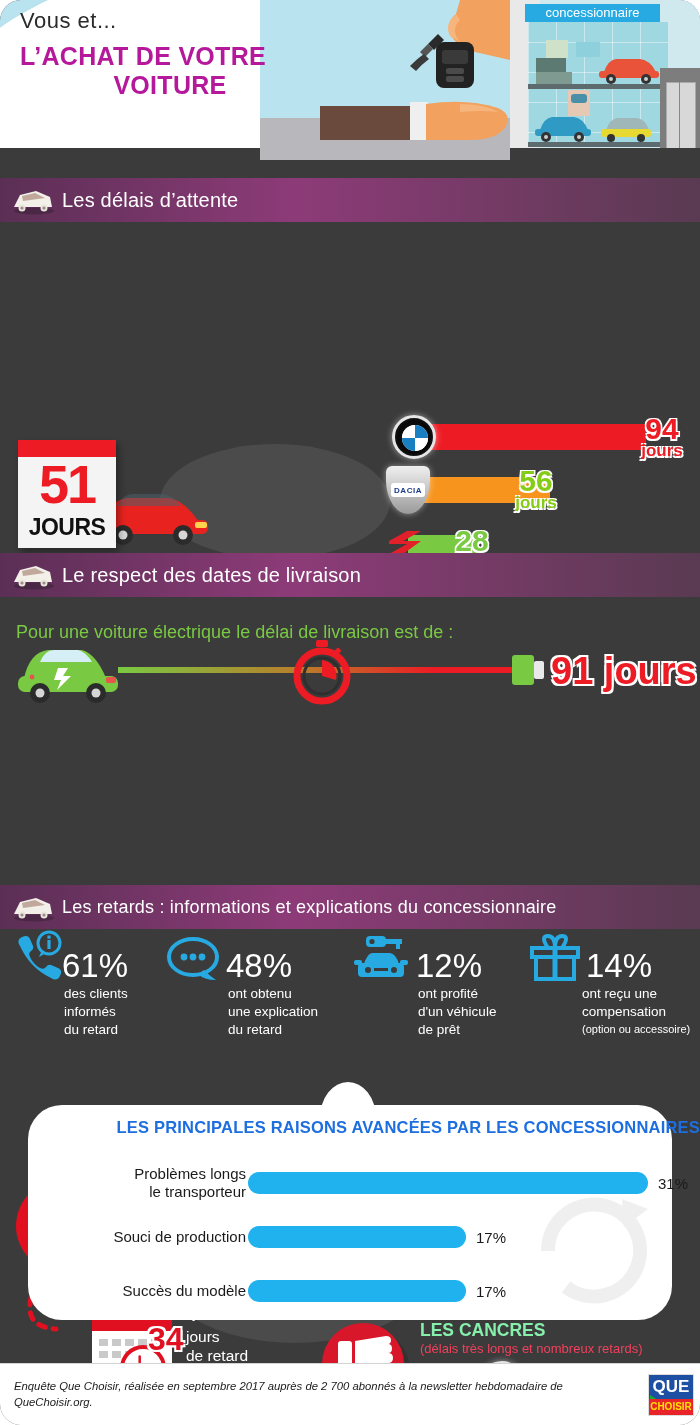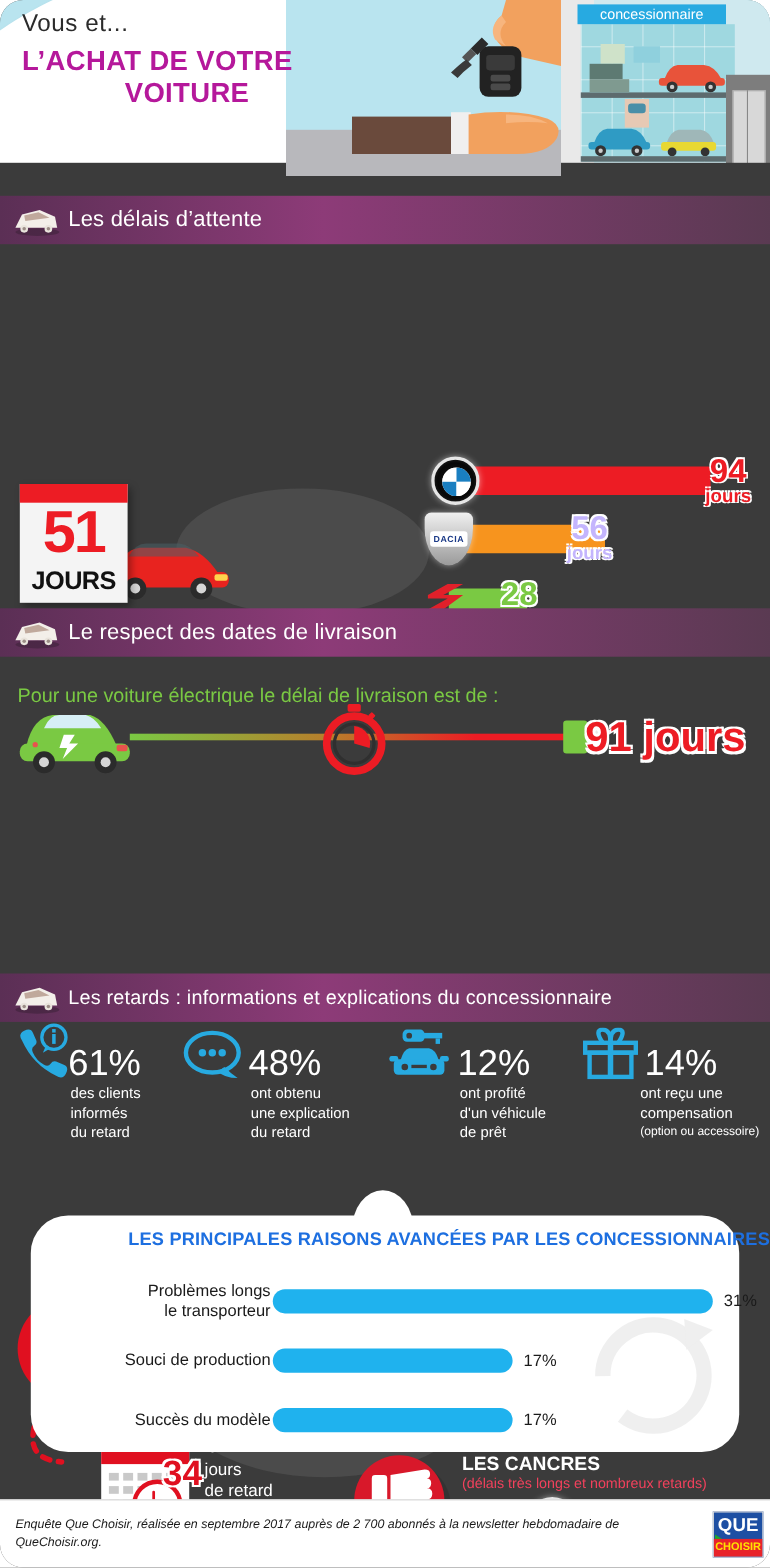--- a/index.html
+++ b/index.html
@@ -48,21 +48,21 @@
   .moy{position:absolute;left:26px;top:374px;color:#fff;font-size:14px;}
   .redcar{position:absolute;left:95px;top:300px;width:115px;height:70px;}
   .quip{position:absolute;left:178px;top:288px;width:185px;color:#f5d312;font-size:13.5px;line-height:1.5;text-align:center;}
   .bar{position:absolute;height:26px;border-radius:2px;}
   .bar-bmw{background:#ed1c24;}
   .bar-dacia{background:#f7941e;}
   .bar-suz{background:#7ac943;}
   .bval{position:absolute;font-weight:bold;line-height:1;text-shadow:-1.5px -1.5px 0 #fff,1.5px -1.5px 0 #fff,-1.5px 1.5px 0 #fff,1.5px 1.5px 0 #fff;}
   .bval .n{font-size:30px;display:block;}
   .bval .u{font-size:17px;display:block;margin-top:-2px;}
-  .v-red{color:#ed1c24;} .v-or{color:#c4b5fd;} .v-gr{color:#7ac943;}
+  .v-red{color:#ed1c24;} .v-or{color:#84cc16;} .v-gr{color:#7ac943;}
 
   .logo-circ{position:absolute;border-radius:50%;}
   .bmw-logo{width:44px;height:44px;background:radial-gradient(circle,#1b1b1b 0%,#070707 60%,#3a3a3a 100%);
             border:3px solid #e6e6e6;box-sizing:border-box;overflow:hidden;box-shadow:0 0 6px rgba(255,255,255,.5);}
   .bmw-q{position:absolute;width:50%;height:50%;}
   .bmw-inner{position:absolute;left:7px;top:7px;width:26px;height:26px;border-radius:50%;overflow:hidden;background:#fff;}
   .dacia-logo{width:44px;height:48px;background:linear-gradient(180deg,#f0f0f0,#9a9a9a);
               border-radius:6px 6px 50% 50%/6px 6px 70% 70%;box-shadow:0 0 6px rgba(255,255,255,.45);
               display:flex;align-items:center;justify-content:center;}
   .dacia-in{width:34px;height:14px;background:#fff;border-radius:3px;display:flex;align-items:center;justify-content:center;
@@ -71,38 +71,38 @@
   .suz-word{color:#1b5fc1;font-size:8px;font-weight:bold;letter-spacing:.5px;margin-top:1px;}
 
   
   .elec-txt{position:absolute;left:16px;top:444px;color:#7ac943;font-size:18px;}
   .greencar{position:absolute;left:14px;top:458px;width:110px;height:70px;}
   .elecline{position:absolute;left:118px;top:489px;width:420px;height:6px;
             background:linear-gradient(90deg,#7ac943 0%,#bb7a2a 45%,#ed1c24 75%,#ed1c24 100%);}
   .timer{position:absolute;left:292px;top:462px;width:60px;height:66px;}
   .plug{position:absolute;left:512px;top:477px;width:22px;height:30px;background:#7ac943;border-radius:3px;}
   .plug2{position:absolute;left:534px;top:483px;width:10px;height:18px;background:#e9e9e9;border-radius:2px;}
-  .j91{position:absolute;left:532px;top:472px;color:#ed1c24;font-size:38px;font-weight:bold;
+  .j91{position:absolute;left:551px;top:472px;color:#ed1c24;font-size:38px;font-weight:bold;
        text-shadow:-2px -2px 0 #fff,2px -2px 0 #fff,-2px 2px 0 #fff,2px 2px 0 #fff;white-space:nowrap;}
 
   
   .sec2{position:absolute;left:0;top:553px;width:700px;height:332px;}
   .circ-red{position:absolute;left:16px;top:627px;width:92px;height:92px;border-radius:50%;background:#e01020;
             box-shadow:6px 6px 0 rgba(0,0,0,.12);}
   .p15{position:absolute;left:120px;top:622px;color:#fff;}
   .p15 .big{font-size:41px;font-weight:bold;line-height:44px;
             text-shadow:-2px -2px 0 #e01020,2px -2px 0 #e01020,-2px 2px 0 #e01020,2px 2px 0 #e01020;}
   .p15 .sm{font-size:15.5px;line-height:1.22;margin-top:3px;}
   .thumb-up{position:absolute;left:262px;top:626px;width:82px;height:82px;border-radius:50%;background:#1fa82b;
             box-shadow:6px 6px 0 rgba(0,0,0,.12);}
   .thumb-dn{position:absolute;left:322px;top:770px;width:82px;height:82px;border-radius:50%;background:#d8182a;
             box-shadow:6px 6px 0 rgba(0,0,0,.12);}
   .assure-t{position:absolute;left:358px;top:630px;color:#2fd54a;font-size:17.5px;font-weight:bold;letter-spacing:.2px;}
   .assure-s{position:absolute;left:358px;top:651px;color:#2fd54a;font-size:13px;}
-  .cancre-t{position:absolute;left:420px;top:767px;color:#ffffff;font-size:17.5px;font-weight:bold;}
+  .cancre-t{position:absolute;left:420px;top:767px;color:#86efac;font-size:17.5px;font-weight:bold;}
   .cancre-s{position:absolute;left:420px;top:788px;color:#f1415c;font-size:13px;}
 
   .cal{position:absolute;left:92px;top:758px;width:80px;height:78px;background:#fff;}
   .cal-top{position:absolute;left:0;top:0;width:80px;height:20px;background:#e01020;}
   .cal-ring{position:absolute;width:5px;height:12px;background:#bdbdbd;border-radius:2px;top:-6px;}
   .cal-cell{position:absolute;width:9px;height:7px;background:#c9c9c9;}
   .clock{position:absolute;left:120px;top:792px;width:46px;height:46px;border-radius:50%;background:#fff;
          border:4px solid #e01020;box-sizing:border-box;}
   .enm{position:absolute;left:150px;top:752px;color:#fff;font-size:14.5px;}
   .n34{position:absolute;left:148px;top:768px;color:#e01020;font-size:32px;font-weight:bold;

